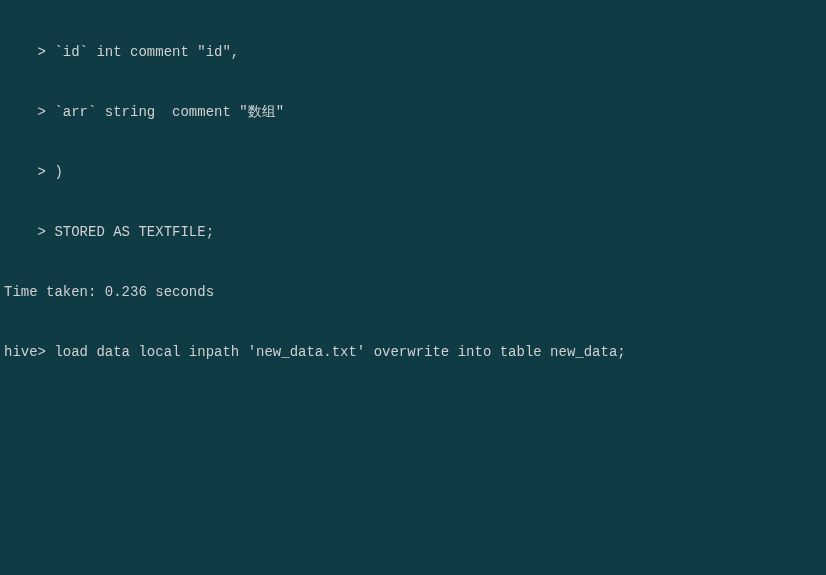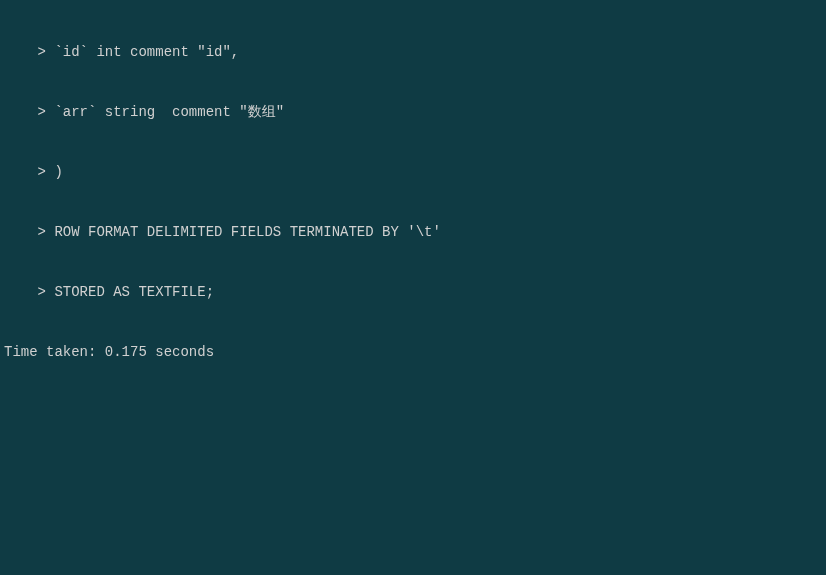--- a/index.html
+++ b/index.html
@@ -22,23 +22,23 @@
     white-space: pre;
   }
 </style>
 </head>
 <body>
 
 <div class="terminal">
   <div class="line">    &gt; `id` int comment "id",</div>
   <div class="line">    &gt; `arr` string  comment "数组"</div>
   <div class="line">    &gt; )</div>
-  <div class="line">    &gt; ROW FORMAT DELIMITED FIELDS TERMINATED BY '\t'</div>
   <div class="line">    &gt; STORED AS TEXTFILE;</div>
-  <div class="line">Time taken: 0.175 seconds</div>
+  <div class="line">Time taken: 0.236 seconds</div>
+  <div class="line">hive&gt; load data local inpath 'new_data.txt' overwrite into table new_data;</div>
   
   
   
   
   
   
   
   
   
   

